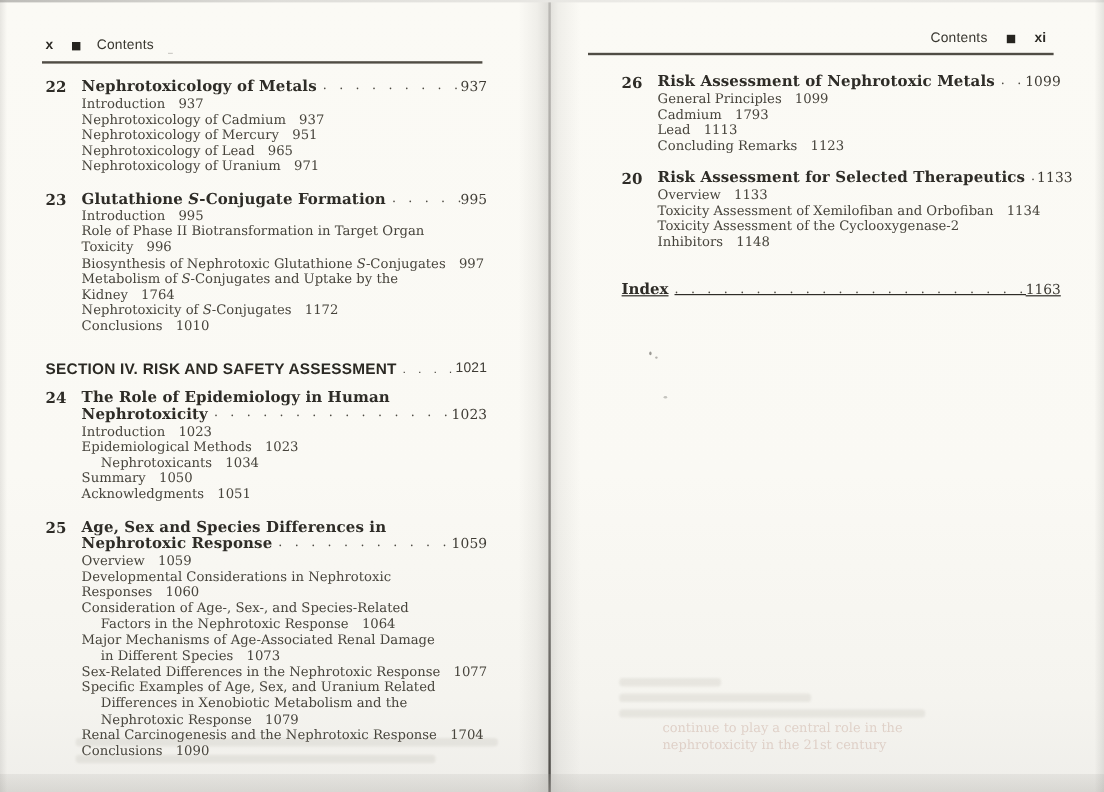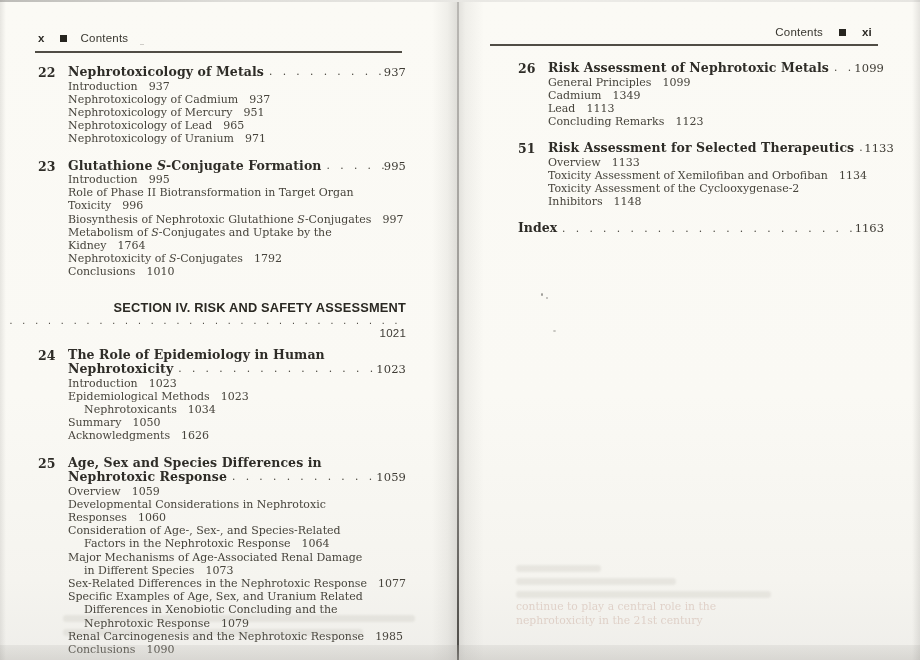--- a/index.html
+++ b/index.html
@@ -50,30 +50,30 @@
   .t-line{font-weight:700;font-size:12.5px;line-height:14.5px;color:#2e2c27;letter-spacing:0.1px;}
   .t-line.leader{display:flex;align-items:baseline;}
   .t-text{white-space:nowrap;}
   .dots{flex:1 1 auto;overflow:hidden;white-space:nowrap;font-weight:400;
     font-size:10.5px;letter-spacing:3.5px;color:#4c4941;padding:0 5px;
     align-self:flex-end;transform:translateY(-1px);}
   .pg{font-weight:400;font-size:11.5px;color:#3e3b34;flex:0 0 auto;}
   .sub{font-size:11px;line-height:13.2px;color:#47443c;}
   .sub .cont{padding-left:16px;}
   .pg-in{margin-left:11px;}
-  .section-row{display:flex;align-items:flex-end;margin-top:21px;
+  .section-row{display:flex;align-items:center;margin-top:21px;
     font-family:"Liberation Sans","DejaVu Sans",sans-serif;
-    font-weight:700;font-size:12.8px;color:#2b2923;letter-spacing:0.2px;flex-direction:column;}
-  .index-row{display:flex;align-items:baseline;margin-top:11px;
-    font-weight:700;font-size:12.5px;color:#2e2c27;}
+    font-weight:700;font-size:12.8px;color:#2b2923;letter-spacing:0.2px;}
+  .index-row{display:flex;align-items:baseline;margin-top:24px;
+    font-weight:700;font-size:12.5px;color:#2e2c27;text-decoration:underline;}
   
   .ghost-bar{position:absolute;height:7px;border-radius:3px;background:#8f8a7d;
     opacity:0.13;filter:blur(1px);}
   .ghost-text{position:absolute;font-size:10.8px;color:rgba(155,92,70,0.22);
-    filter:blur(0.4px);white-space:nowrap;}
+    filter:blur(0.4px);white-space:nowrap;margin-left:36px;}
   .speck{position:absolute;background:#4a4843;border-radius:50%;}
 </style>
 </head>
 <body>
 
 <div id="scan">
 
   <div class="head-row head-left">
     <span class="head-folio">x</span>
     <span class="sq"></span>
@@ -128,21 +128,21 @@
           <div class="sub">
             <div class="">Role of Phase II Biotransformation in Target Organ Toxicity<span class="pg-in">996</span></div>
           </div>
           <div class="sub">
             <div class="">Biosynthesis of Nephrotoxic Glutathione <i>S</i>-Conjugates<span class="pg-in">997</span></div>
           </div>
           <div class="sub">
             <div class="">Metabolism of <i>S</i>-Conjugates and Uptake by the Kidney<span class="pg-in">1764</span></div>
           </div>
           <div class="sub">
-            <div class="">Nephrotoxicity of <i>S</i>-Conjugates<span class="pg-in">1792</span></div>
+            <div class="">Nephrotoxicity of <i>S</i>-Conjugates<span class="pg-in">1172</span></div>
           </div>
           <div class="sub">
             <div class="">Conclusions<span class="pg-in">1010</span></div>
           </div>
         </div>
       </div>
       <div class="section-row leader">
         <span class="t-text">SECTION IV. RISK AND SAFETY ASSESSMENT</span>
         <span class="dots">. . . . . . . . . . . . . . . . . . . . . . . . . . . . . . . . . . . . . . . . . . . . . . . . . . . . . . . . . . . . . . . . . . . . . . . . . . . . . . . . . . . . . . . . . . . . . . . . . . . . . . . . . . . . . . . . . . . . . . . . </span>
         <span class="pg">1021</span>
@@ -162,21 +162,21 @@
           <div class="sub">
             <div class="">Epidemiological Methods<span class="pg-in">1023</span></div>
           </div>
           <div class="sub">
             <div class=" cont">Nephrotoxicants<span class="pg-in">1034</span></div>
           </div>
           <div class="sub">
             <div class="">Summary<span class="pg-in">1050</span></div>
           </div>
           <div class="sub">
-            <div class="">Acknowledgments<span class="pg-in">1626</span></div>
+            <div class="">Acknowledgments<span class="pg-in">1051</span></div>
           </div>
         </div>
       </div>
       <div class="chapter">
         <div class="ch-num">25</div>
         <div class="ch-body">
           <div class="t-line">Age, Sex and Species Differences in</div>
           <div class="t-line leader">
             <span class="t-text">Nephrotoxic Response</span>
             <span class="dots">. . . . . . . . . . . . . . . . . . . . . . . . . . . . . . . . . . . . . . . . . . . . . . . . . . . . . . . . . . . . . . . . . . . . . . . . . . . . . . . . . . . . . . . . . . . . . . . . . . . . . . . . . . . . . . . . . . . . . . . . </span>
@@ -194,57 +194,57 @@
           </div>
           <div class="sub">
             <div class="">Major Mechanisms of Age-Associated Renal Damage</div>
             <div class=" cont">in Different Species<span class="pg-in">1073</span></div>
           </div>
           <div class="sub">
             <div class="">Sex-Related Differences in the Nephrotoxic Response<span class="pg-in">1077</span></div>
           </div>
           <div class="sub">
             <div class="">Specific Examples of Age, Sex, and Uranium Related</div>
-            <div class=" cont">Differences in Xenobiotic Concluding and the</div>
+            <div class=" cont">Differences in Xenobiotic Metabolism and the</div>
             <div class=" cont">Nephrotoxic Response<span class="pg-in">1079</span></div>
           </div>
           <div class="sub">
-            <div class="">Renal Carcinogenesis and the Nephrotoxic Response<span class="pg-in">1985</span></div>
+            <div class="">Renal Carcinogenesis and the Nephrotoxic Response<span class="pg-in">1704</span></div>
           </div>
           <div class="sub">
             <div class="">Conclusions<span class="pg-in">1090</span></div>
           </div>
         </div>
       </div>
     </div>
   <div class="content content-right" id="toc-right">
       <div class="chapter first">
         <div class="ch-num">26</div>
         <div class="ch-body">
           <div class="t-line leader">
             <span class="t-text">Risk Assessment of Nephrotoxic Metals</span>
             <span class="dots">. . . . . . . . . . . . . . . . . . . . . . . . . . . . . . . . . . . . . . . . . . . . . . . . . . . . . . . . . . . . . . . . . . . . . . . . . . . . . . . . . . . . . . . . . . . . . . . . . . . . . . . . . . . . . . . . . . . . . . . . </span>
             <span class="pg">1099</span>
           </div>
           <div class="sub">
             <div class="">General Principles<span class="pg-in">1099</span></div>
           </div>
           <div class="sub">
-            <div class="">Cadmium<span class="pg-in">1349</span></div>
+            <div class="">Cadmium<span class="pg-in">1793</span></div>
           </div>
           <div class="sub">
             <div class="">Lead<span class="pg-in">1113</span></div>
           </div>
           <div class="sub">
             <div class="">Concluding Remarks<span class="pg-in">1123</span></div>
           </div>
         </div>
       </div>
       <div class="chapter">
-        <div class="ch-num">51</div>
+        <div class="ch-num">20</div>
         <div class="ch-body">
           <div class="t-line leader">
             <span class="t-text">Risk Assessment for Selected Therapeutics</span>
             <span class="dots">. . . . . . . . . . . . . . . . . . . . . . . . . . . . . . . . . . . . . . . . . . . . . . . . . . . . . . . . . . . . . . . . . . . . . . . . . . . . . . . . . . . . . . . . . . . . . . . . . . . . . . . . . . . . . . . . . . . . . . . . </span>
             <span class="pg">1133</span>
           </div>
           <div class="sub">
             <div class="">Overview<span class="pg-in">1133</span></div>
           </div>
           <div class="sub">

